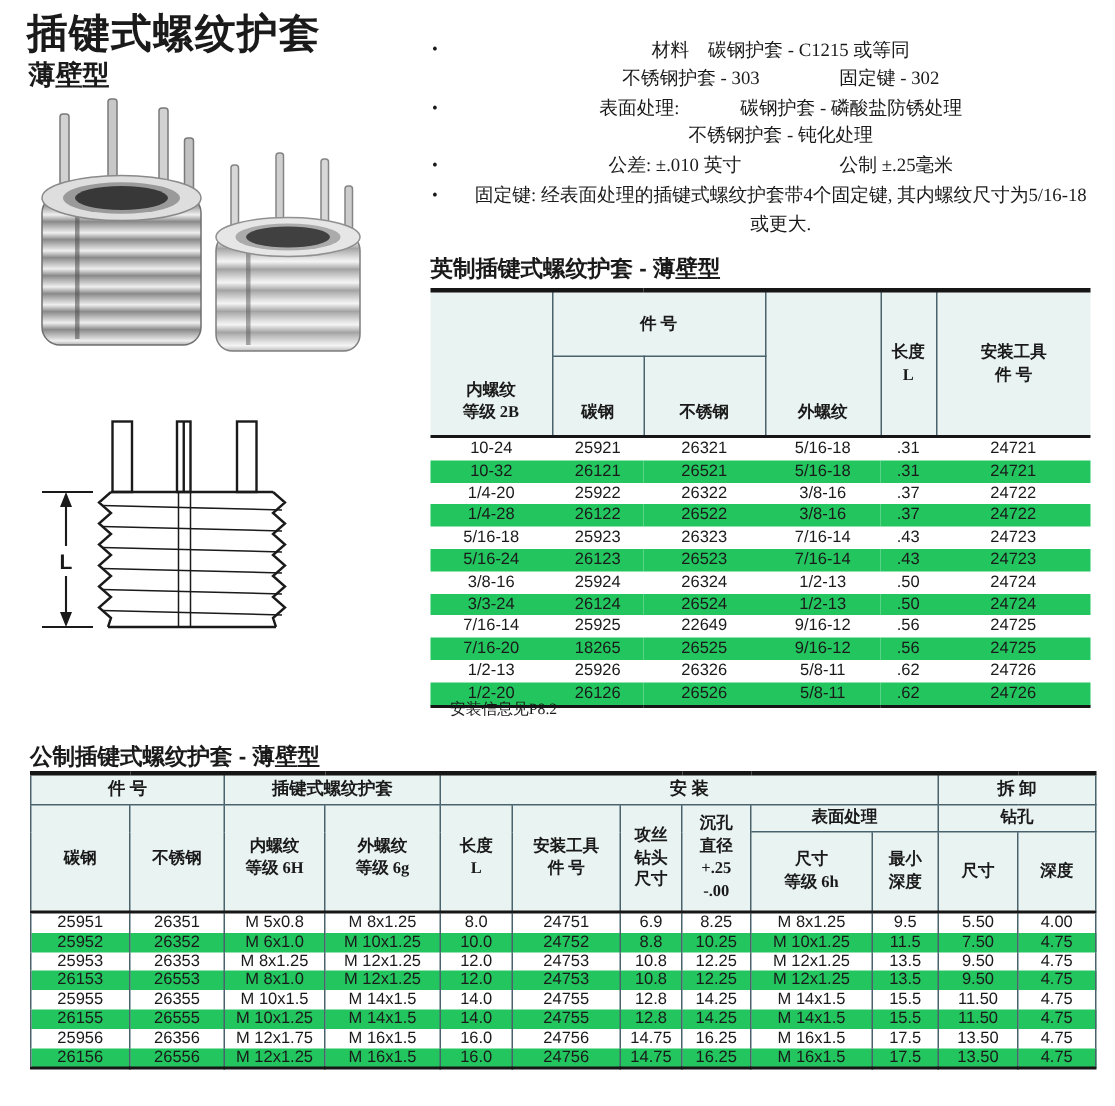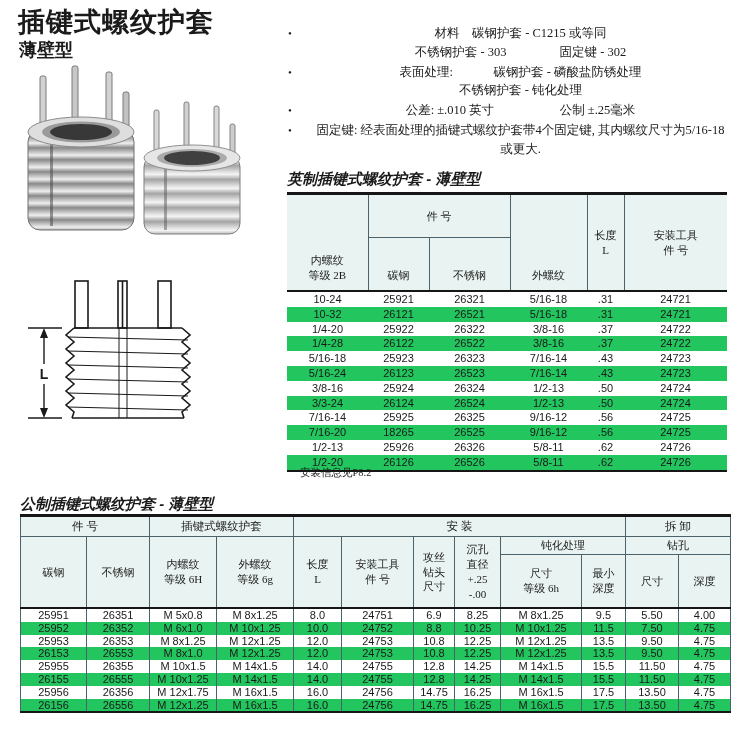--- a/index.html
+++ b/index.html
@@ -11,21 +11,21 @@
   .page-subtitle{left:19px;top:38px;font-size:18px;font-weight:bold;}
 
   
   .notes{left:288px;top:24px;width:452px;font-family:"Liberation Serif",serif;font-size:12.5px;line-height:1.5;}
   .note{display:flex;margin:0 0 1px 0;}
   .note .dot{width:13px;flex:0 0 13px;font-size:11px;padding-top:1px;}
   .note .txt{white-space:pre-line;flex:1;text-align:center;}
 
   
   table{border-collapse:collapse;table-layout:fixed;}
-  th{font-family:"Liberation Serif",serif;font-weight:normal;font-size:11px;white-space:pre-line;line-height:1.35;}
+  th{font-family:"Liberation Serif",serif;font-weight:bold;font-size:11px;white-space:pre-line;line-height:1.35;}
   td{font-size:11px;text-align:center;padding:0;}
   thead{background:#e9f3f1;}
   tr.alt{background:#22c55e;}
 
   
   .imp{width:440px;border-top:3px solid #161616;border-bottom:2px solid #161616;}
   .imp thead{border-bottom:2px solid #161616;}
   .imp th{border:1px solid #49626c;text-align:center;vertical-align:middle;}
   .imp thead tr:first-child th{height:40px;}
   .imp thead tr:last-child th{height:44px;}
@@ -36,21 +36,21 @@
 
   
   .met{width:710px;border-top:3px solid #161616;border-bottom:2px solid #161616;}
   .met thead{border-bottom:2px solid #161616;}
   .met th{border:1px solid #49626c;text-align:center;vertical-align:middle;}
   .met thead tr.g th{height:17px;font-size:11.5px;}
   .met thead tr.s th{height:15px;}
   .met thead tr.c th{height:50px;}
   .met td{border-left:1px solid #49626c;border-right:1px solid #49626c;height:12.8px;line-height:12.8px;}
 
-  .tbl-title{font-size:15px;font-weight:bold;font-family:"Liberation Sans",sans-serif;font-style:italic;}
+  .tbl-title{font-size:15px;font-weight:bold;font-family:"Liberation Sans",sans-serif;}
   .footnote{font-family:"Liberation Serif",serif;font-size:10.5px;}
 </style>
 </head>
 <body>
 
 <div class="abs page-title">插键式螺纹护套</div>
 <div class="abs page-subtitle">薄壁型</div>
 
 <div class="abs notes">
   <div class="note">
@@ -241,21 +241,21 @@
         <td>3/3-24</td>
         <td>26124</td>
         <td>26524</td>
         <td>1/2-13</td>
         <td>.50</td>
         <td>24724</td>
       </tr>
       <tr>
         <td>7/16-14</td>
         <td>25925</td>
-        <td>26325</td>
+        <td>22649</td>
         <td>9/16-12</td>
         <td>.56</td>
         <td>24725</td>
       </tr>
       <tr class="alt">
         <td>7/16-20</td>
         <td>18265</td>
         <td>26525</td>
         <td>9/16-12</td>
         <td>.56</td>
@@ -317,21 +317,21 @@
 L</th>
       <th rowspan="2">安装工具
 件 号</th>
       <th rowspan="2">攻丝
 钻头
 尺寸</th>
       <th rowspan="2">沉孔
 直径
 +.25
 -.00</th>
-      <th colspan="2">钝化处理</th>
+      <th colspan="2">表面处理</th>
       <th colspan="2">钻孔</th>
     </tr>
     <tr class="c">
       <th>尺寸
 等级 6h</th>
       <th>最小
 深度</th>
       <th>尺寸</th>
       <th>深度</th>
     </tr>

